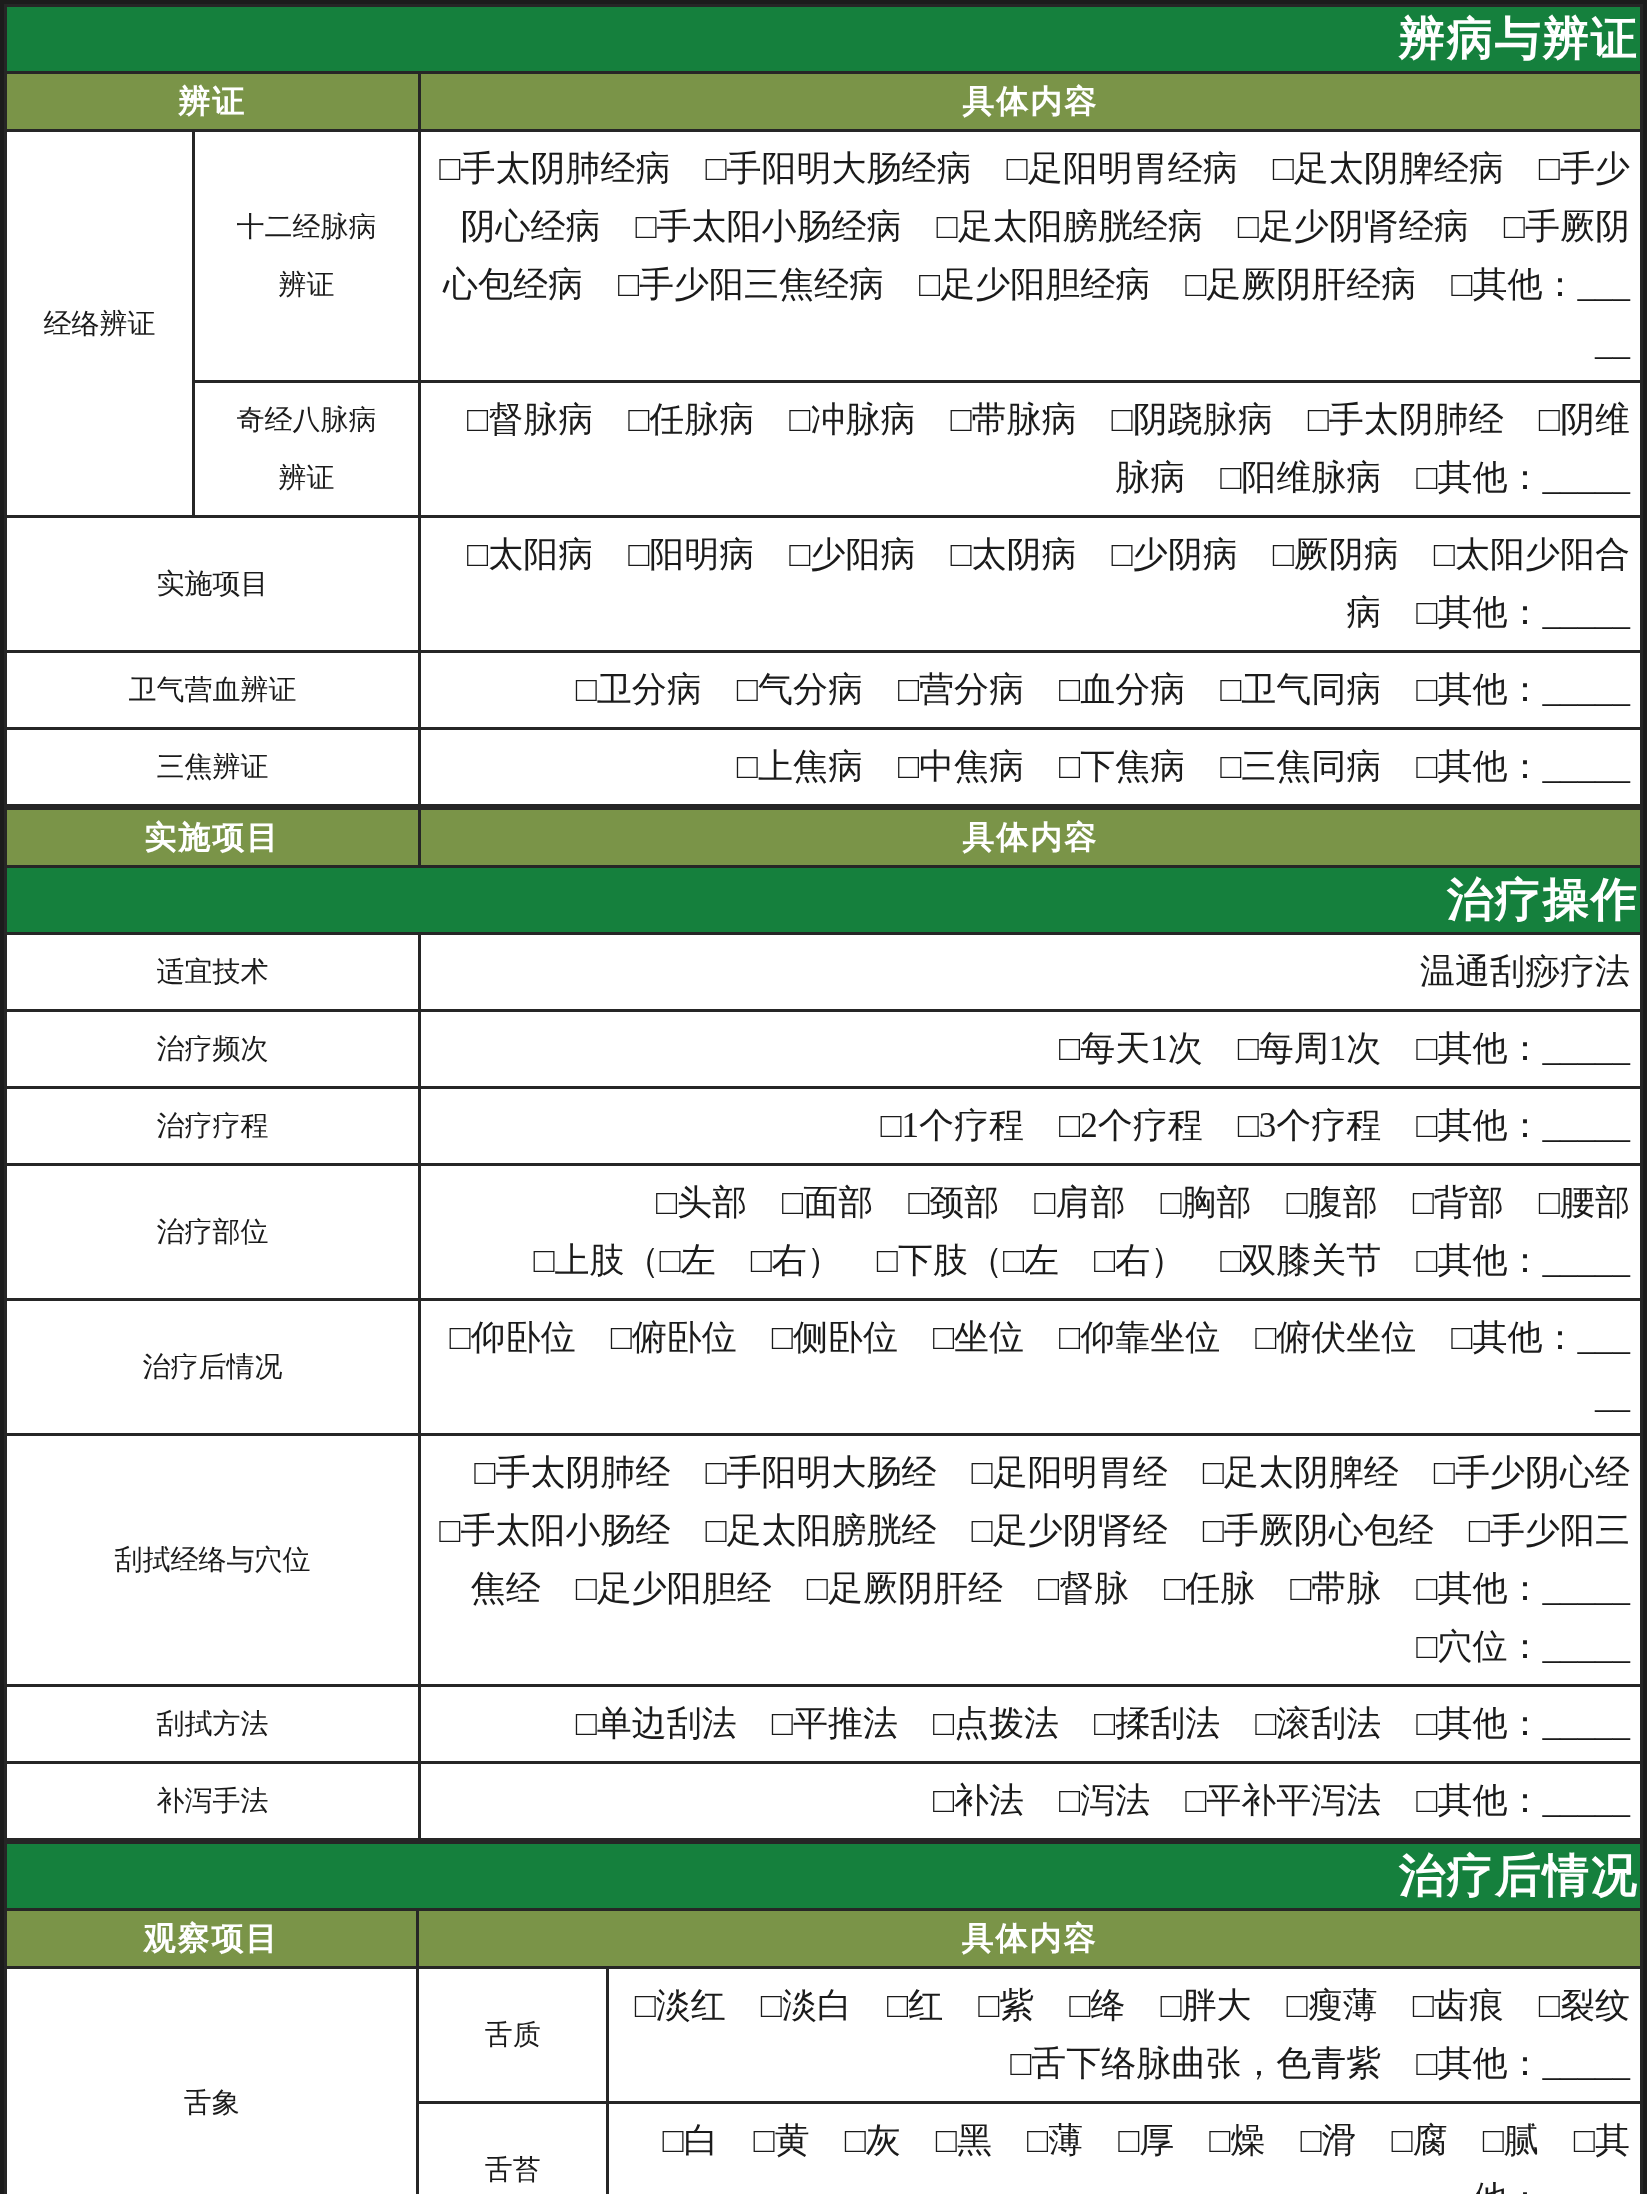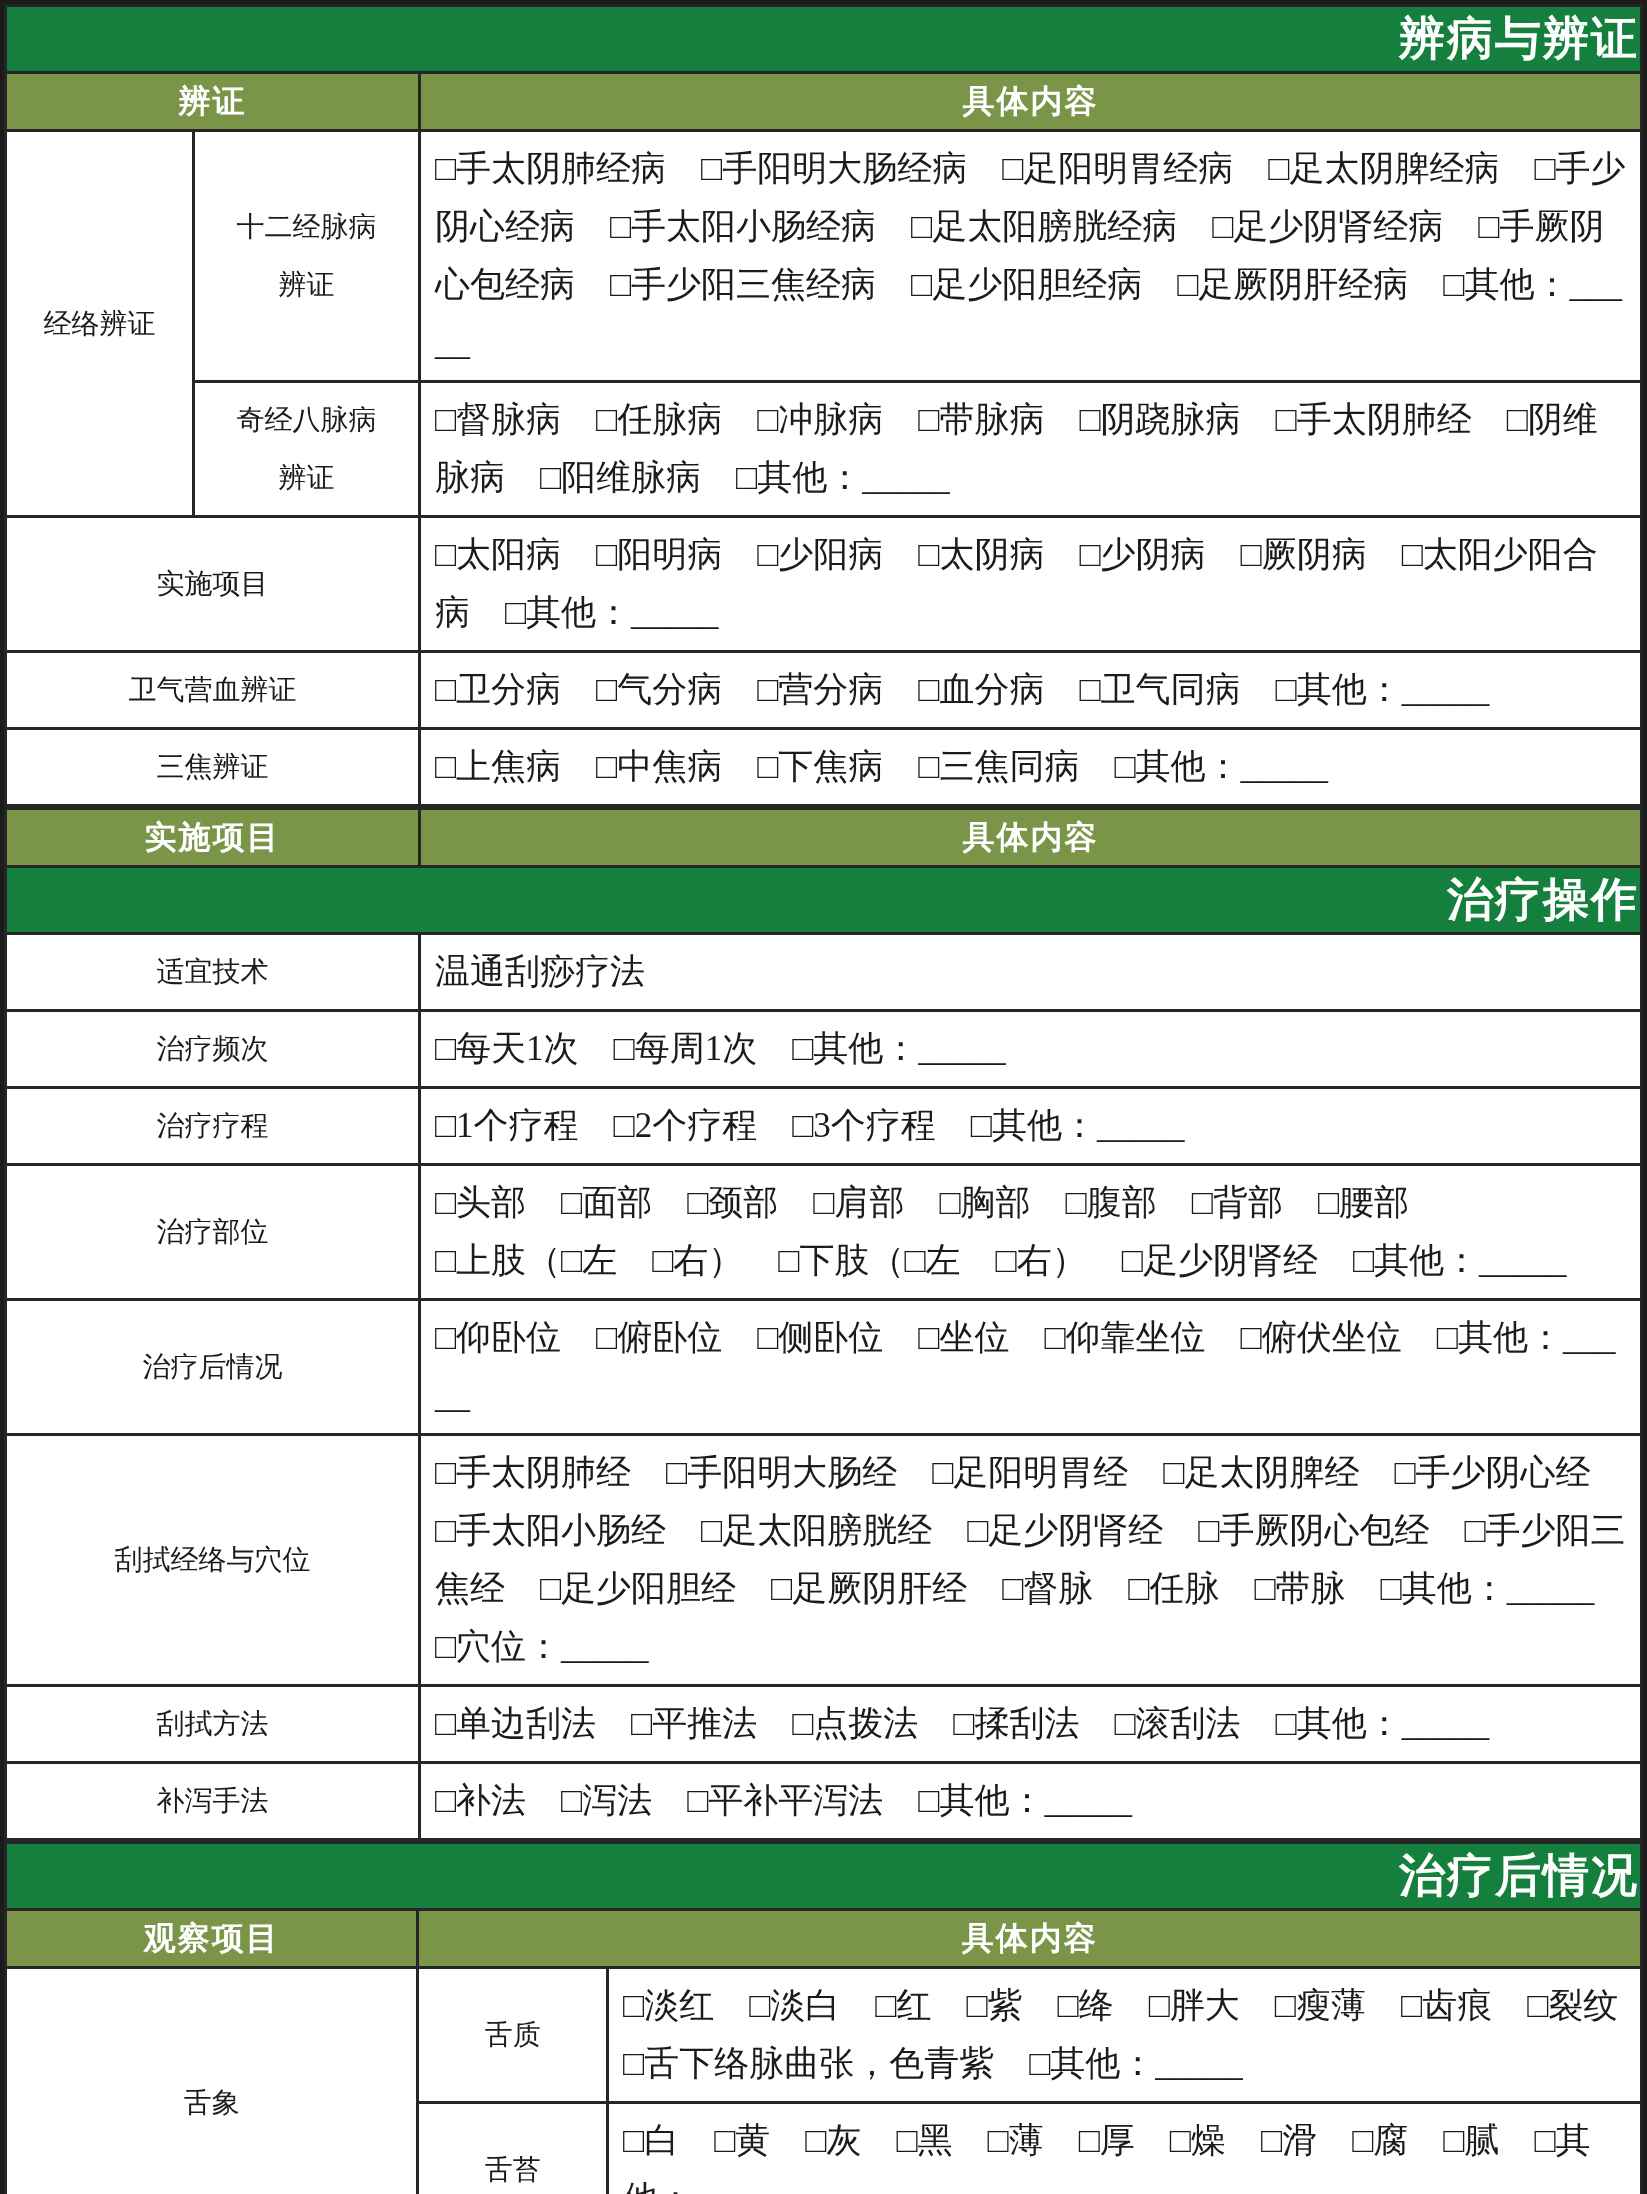--- a/index.html
+++ b/index.html
@@ -41,21 +41,21 @@
   }
   td.label{
     font-size:28px;
     text-align:center;
     white-space:pre-line;
     line-height:58px;
     padding:4px 8px;
   }
   td.content{
     font-size:35px;
-    text-align:left;
+    text-align:right;
     white-space:pre-line;
     line-height:58px;
     padding:8px 10px 8px 14px;
     word-break:break-all;
   }
 </style>
 </head>
 <body>
 
 <div class="sheet">
@@ -121,21 +121,21 @@
       <td class="label" style="height:70px">治疗频次</td>
       <td class="content">□每天1次　□每周1次　□其他：_____</td>
     </tr>
     <tr>
       <td class="label" style="height:70px">治疗疗程</td>
       <td class="content">□1个疗程　□2个疗程　□3个疗程　□其他：_____</td>
     </tr>
     <tr>
       <td class="label" style="height:134px">治疗部位</td>
       <td class="content">□头部　□面部　□颈部　□肩部　□胸部　□腹部　□背部　□腰部
-□上肢（□左　□右）　□下肢（□左　□右）　□足少阴肾经　□其他：_____</td>
+□上肢（□左　□右）　□下肢（□左　□右）　□双膝关节　□其他：_____</td>
     </tr>
     <tr>
       <td class="label" style="height:134px">治疗后情况</td>
       <td class="content">□仰卧位　□俯卧位　□侧卧位　□坐位　□仰靠坐位　□俯伏坐位　□其他：_____</td>
     </tr>
     <tr>
       <td class="label" style="height:250px">刮拭经络与穴位</td>
       <td class="content">□手太阴肺经　□手阳明大肠经　□足阳明胃经　□足太阴脾经　□手少阴心经　□手太阳小肠经　□足太阳膀胱经　□足少阴肾经　□手厥阴心包经　□手少阳三焦经　□足少阳胆经　□足厥阴肝经　□督脉　□任脉　□带脉　□其他：_____　□穴位：_____</td>
     </tr>
     <tr>

